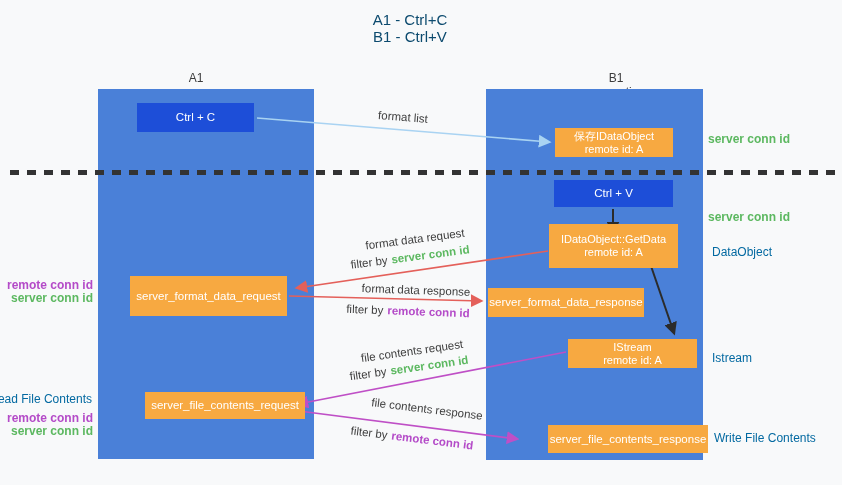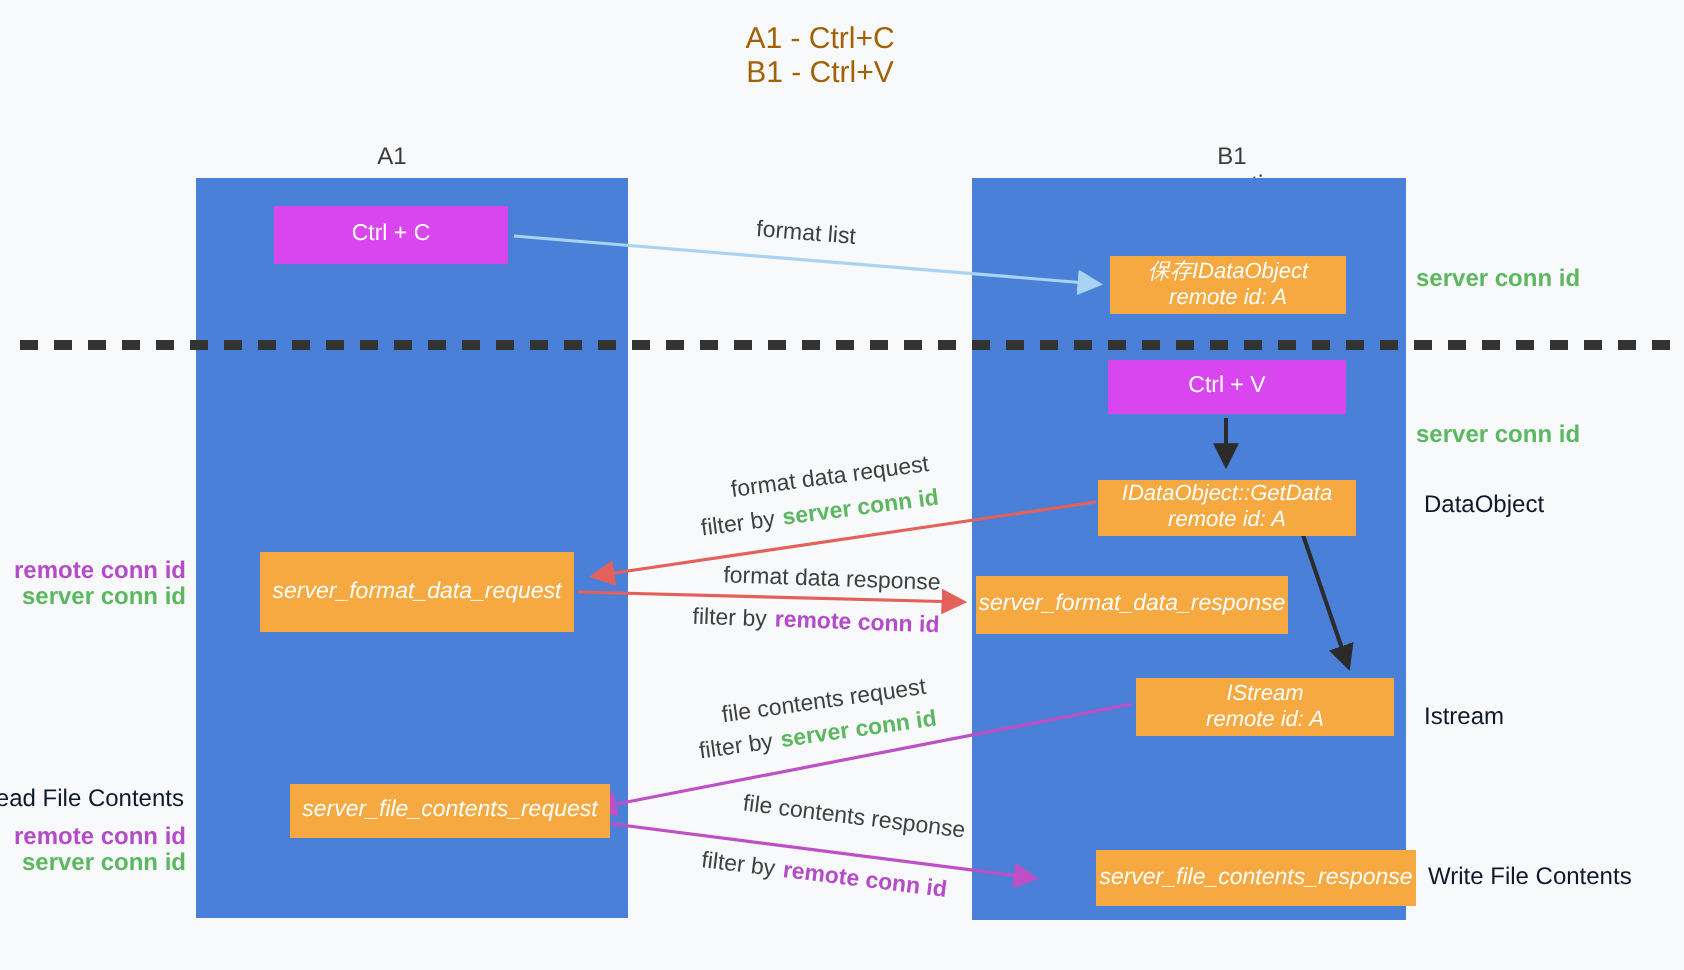--- a/index.html
+++ b/index.html
@@ -6,47 +6,47 @@
   body{
     font-family:"Liberation Sans","DejaVu Sans",sans-serif;
     background:#f8f9fa;
   }
   .canvas{
     position:relative;width:842px;height:485px;overflow:hidden;
     background:#f8f9fa;color:#3f3f3f;
   }
   .title{
     position:absolute;left:300px;top:11px;width:220px;
-    text-align:center;font-size:15px;line-height:17px;color:#a16207;
+    text-align:center;font-size:15px;line-height:17px;color:#0c4a6e;
   }
   .col-header{
     position:absolute;width:120px;text-align:center;
     font-size:12px;line-height:14px;color:#3c3c3c;margin-top:13px;
   }
   .lane{position:absolute;background:#4a80d8;}
   .lane-left{left:98px;top:89px;width:216px;height:370px;}
   .lane-right{left:486px;top:89px;width:217px;height:371px;}
   .divider{
     position:absolute;left:10px;top:170px;width:825px;height:5px;
     background:repeating-linear-gradient(to right,#333 0 9px,transparent 9px 17px);
   }
   .node{
     position:absolute;display:flex;flex-direction:column;
     align-items:center;justify-content:center;
     color:#fff;text-align:center;font-size:11.5px;line-height:13px;
     box-sizing:border-box;
   }
-  .node.green{background:#d946ef;}
-  .node.orange{background:#f7a941;font-style:italic;}
+  .node.green{background:#1d4ed8;}
+  .node.orange{background:#f7a941;}
   .node.two-line{font-size:11px;line-height:13px;}
   .side-label{position:absolute;font-size:12px;line-height:13px;white-space:nowrap;}
   .side-label.right-align{text-align:right;}
   .kw-green{color:#5cb860;font-weight:bold;}
   .kw-purple{color:#b44bc8;font-weight:bold;}
-  .dark{color:#0f172a;}
+  .dark{color:#0369a1;}
   .edge-label{
     position:absolute;font-size:11.5px;white-space:nowrap;color:#3f3f3f;
     transform-origin:center center;
   }
   .edge-label .kw-green,.edge-label .kw-purple{margin-left:4px;}
   svg.arrows{position:absolute;left:0;top:0;pointer-events:none;}
 </style>
 </head>
 <body>
 
@@ -101,21 +101,21 @@
 
   <div class="node orange two-line" style="left:555px;top:128px;width:118px;height:29px;">
     <span>保存IDataObject</span>
     <span>remote id: A</span>
   </div>
 
   <div class="node green" style="left:554px;top:180px;width:119px;height:27px;">
     <span>Ctrl + V</span>
   </div>
 
-  <div class="node orange two-line" style="left:549px;top:240px;width:129px;height:28px;">
+  <div class="node orange two-line" style="left:549px;top:224px;width:129px;height:44px;">
     <span>IDataObject::GetData</span>
     <span>remote id: A</span>
   </div>
 
   <div class="node orange" style="left:130px;top:276px;width:157px;height:40px;">
     <span>server_format_data_request</span>
   </div>
 
   <div class="node orange" style="left:488px;top:288px;width:156px;height:29px;">
     <span>server_format_data_response</span>

